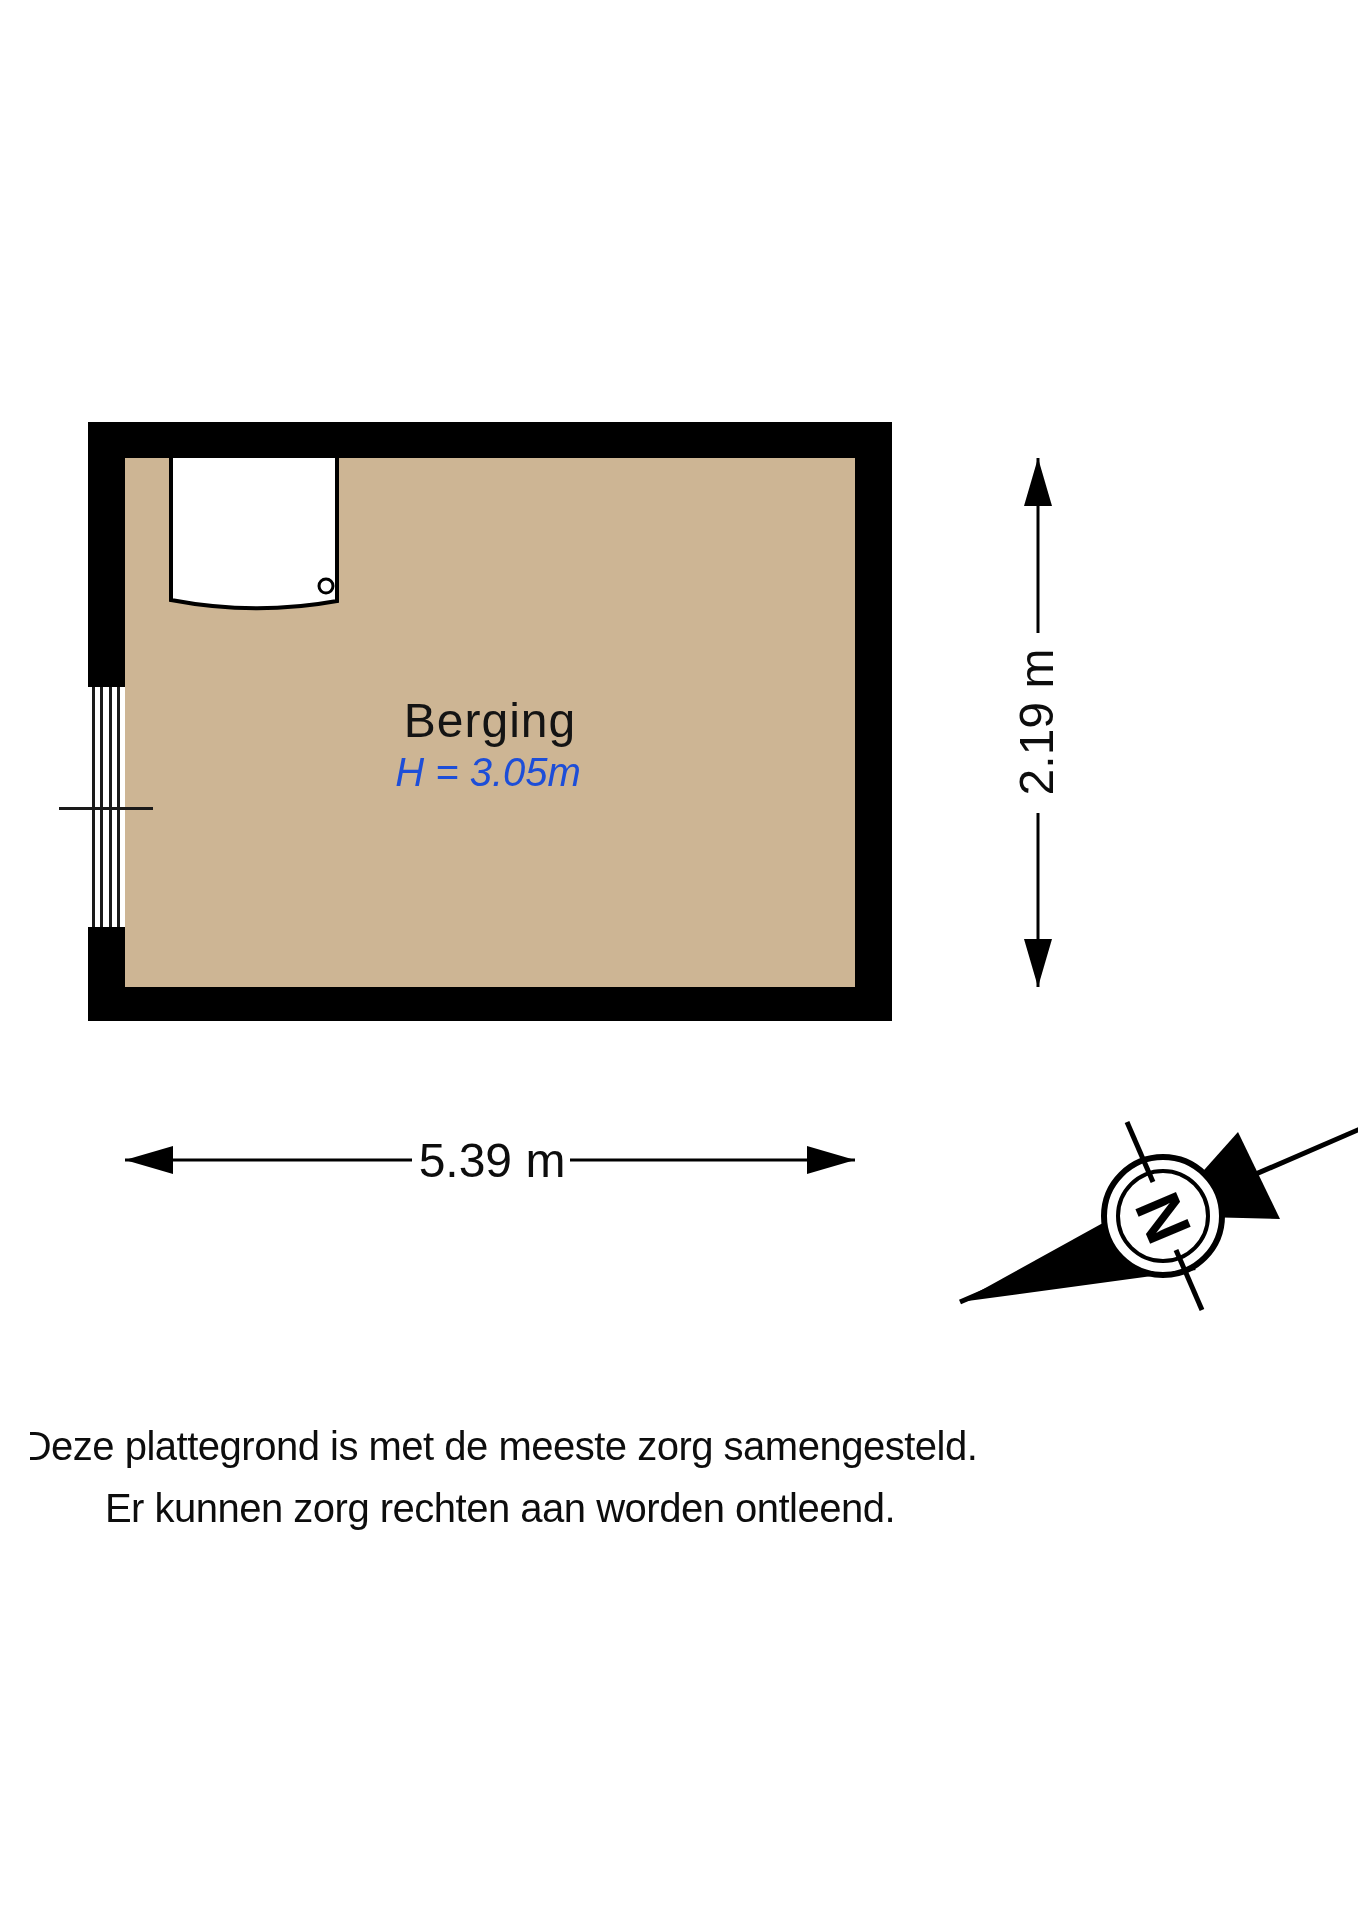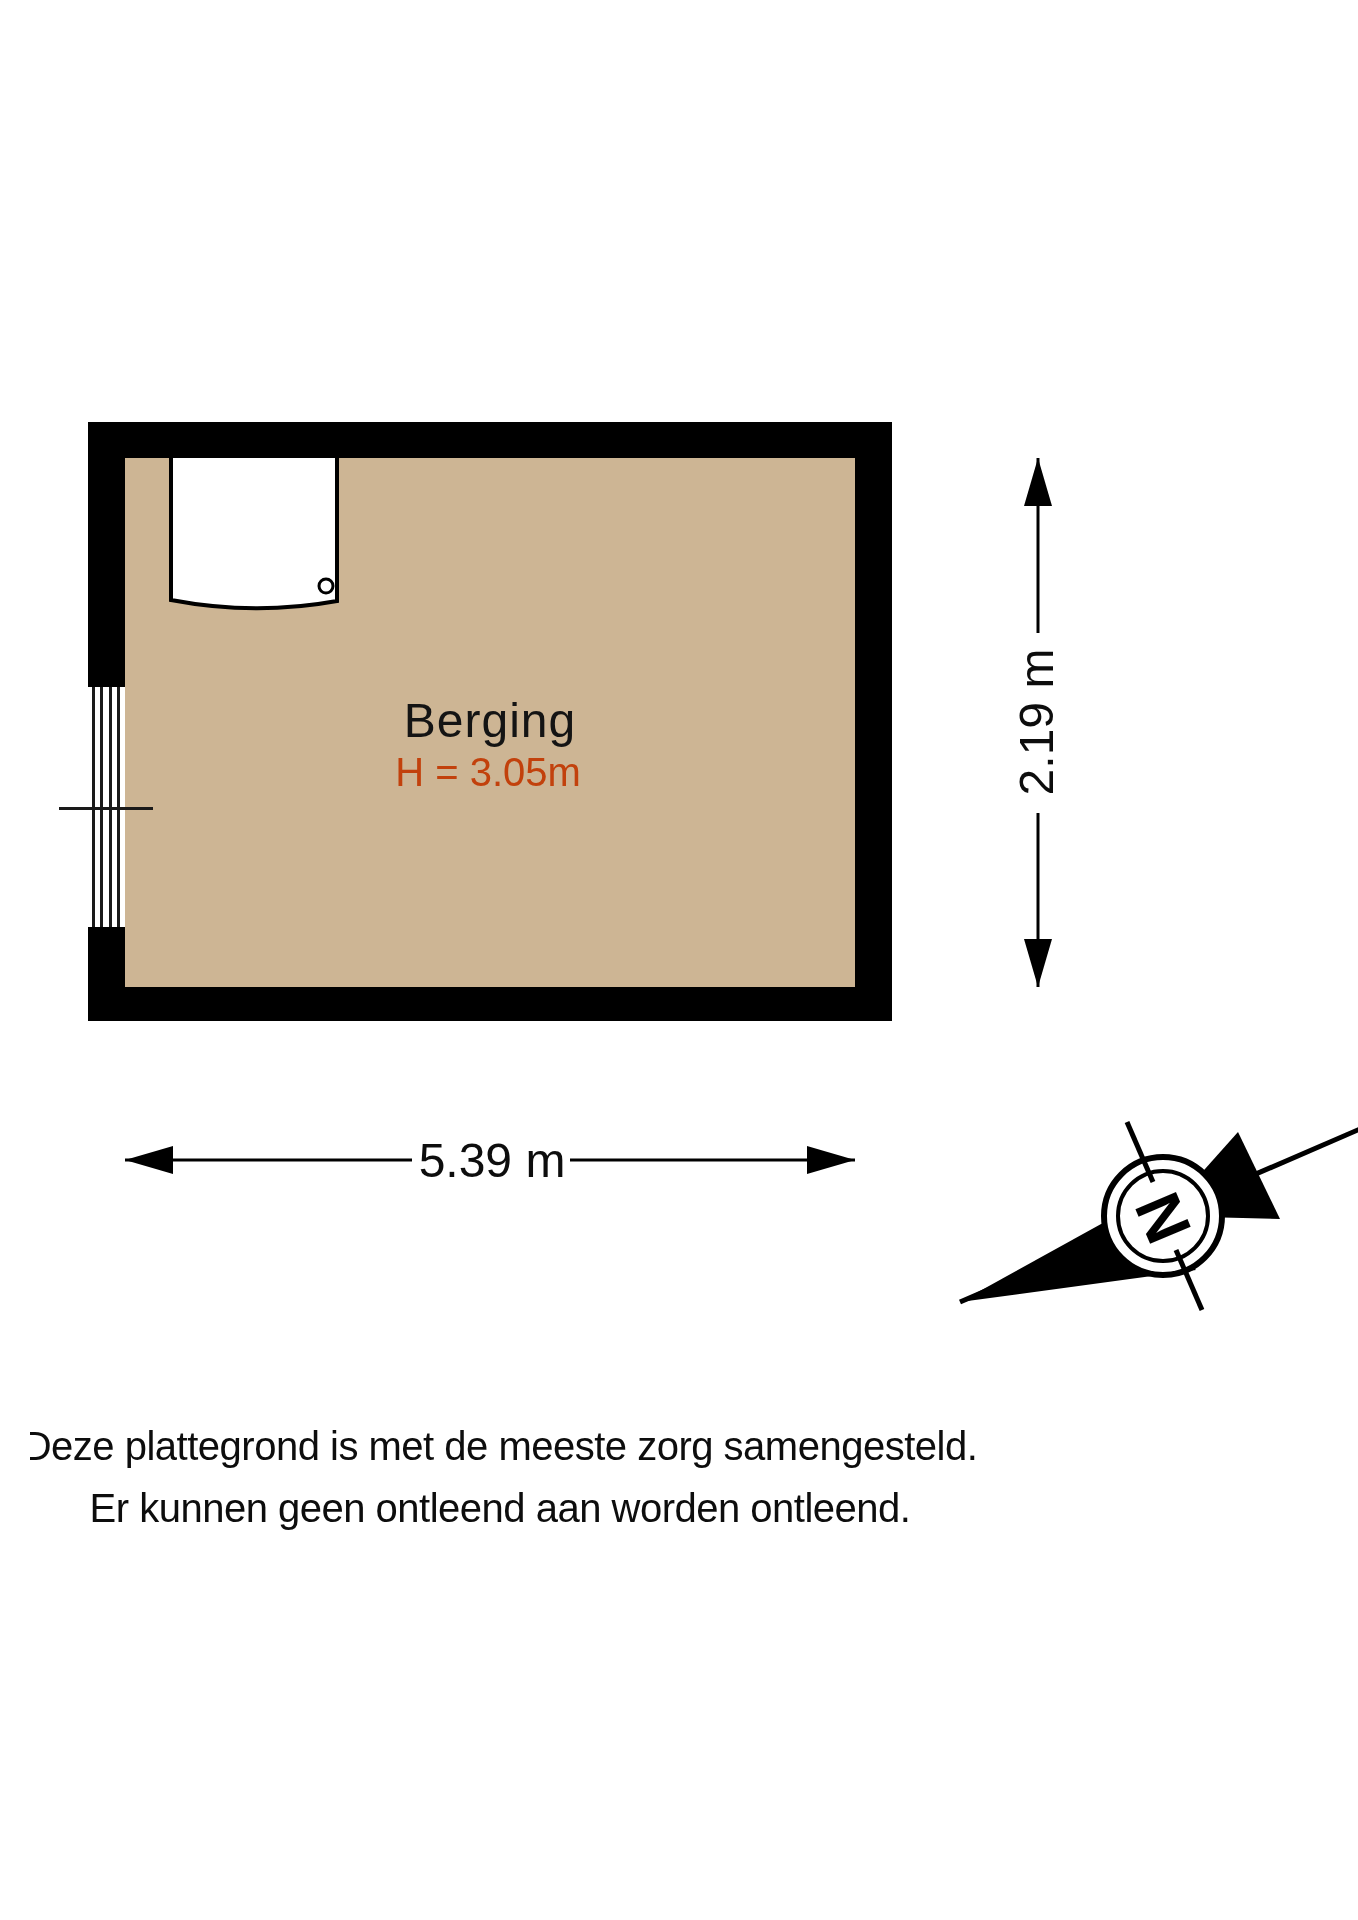--- a/index.html
+++ b/index.html
@@ -18,21 +18,21 @@
   .winline{position:absolute;background:#1a1a1a;}
   .room-label{
     position:absolute;left:460px;top:720px;
     transform:translate(-50%,-50%);
     font-size:48px;letter-spacing:1px;color:#141414;
     white-space:nowrap;
   }
   .room-height{
     position:absolute;left:458px;top:772px;
     transform:translate(-50%,-50%);
-    font-size:40px;color:#c2410c;white-space:nowrap;
+    font-size:40px;color:#1d4ed8;white-space:nowrap;font-style:italic;
   }
   .dim-label-h{
     position:absolute;left:462px;top:1160px;
     transform:translate(-50%,-50%);
     font-size:48px;color:#0d0d0d;white-space:nowrap;
   }
   .dim-label-v{
     position:absolute;left:1006px;top:722px;
     transform:translate(-50%,-50%) rotate(-90deg);
     font-size:48px;color:#0d0d0d;white-space:nowrap;
@@ -97,16 +97,16 @@
     <polygon points="308,42 350,129 233,126" fill="#000"></polygon>
     <circle cx="233" cy="126" r="59" fill="#ffffff" stroke="#000" stroke-width="6"></circle>
     <circle cx="233" cy="126" r="45" fill="none" stroke="#000" stroke-width="4"></circle>
     <line x1="197" y1="32" x2="223" y2="92" stroke="#000" stroke-width="5"></line>
     <line x1="246" y1="160" x2="272" y2="220" stroke="#000" stroke-width="5"></line>
     <text x="0" y="0" transform="translate(233,128) rotate(67)" text-anchor="middle" dominant-baseline="central" font-size="64" font-weight="bold" fill="#000" font-family="Liberation Sans, sans-serif">N</text>
   </svg>
 
   <div>
     <div class="disclaimer-line disc1">Deze plattegrond is met de meeste zorg samengesteld.</div>
-    <div class="disclaimer-line disc2">Er kunnen geen ontleend aan worden ontleend.</div>
+    <div class="disclaimer-line disc2">Er kunnen zorg rechten aan worden ontleend.</div>
   </div>
 
 </div>
 
 </body></html>

